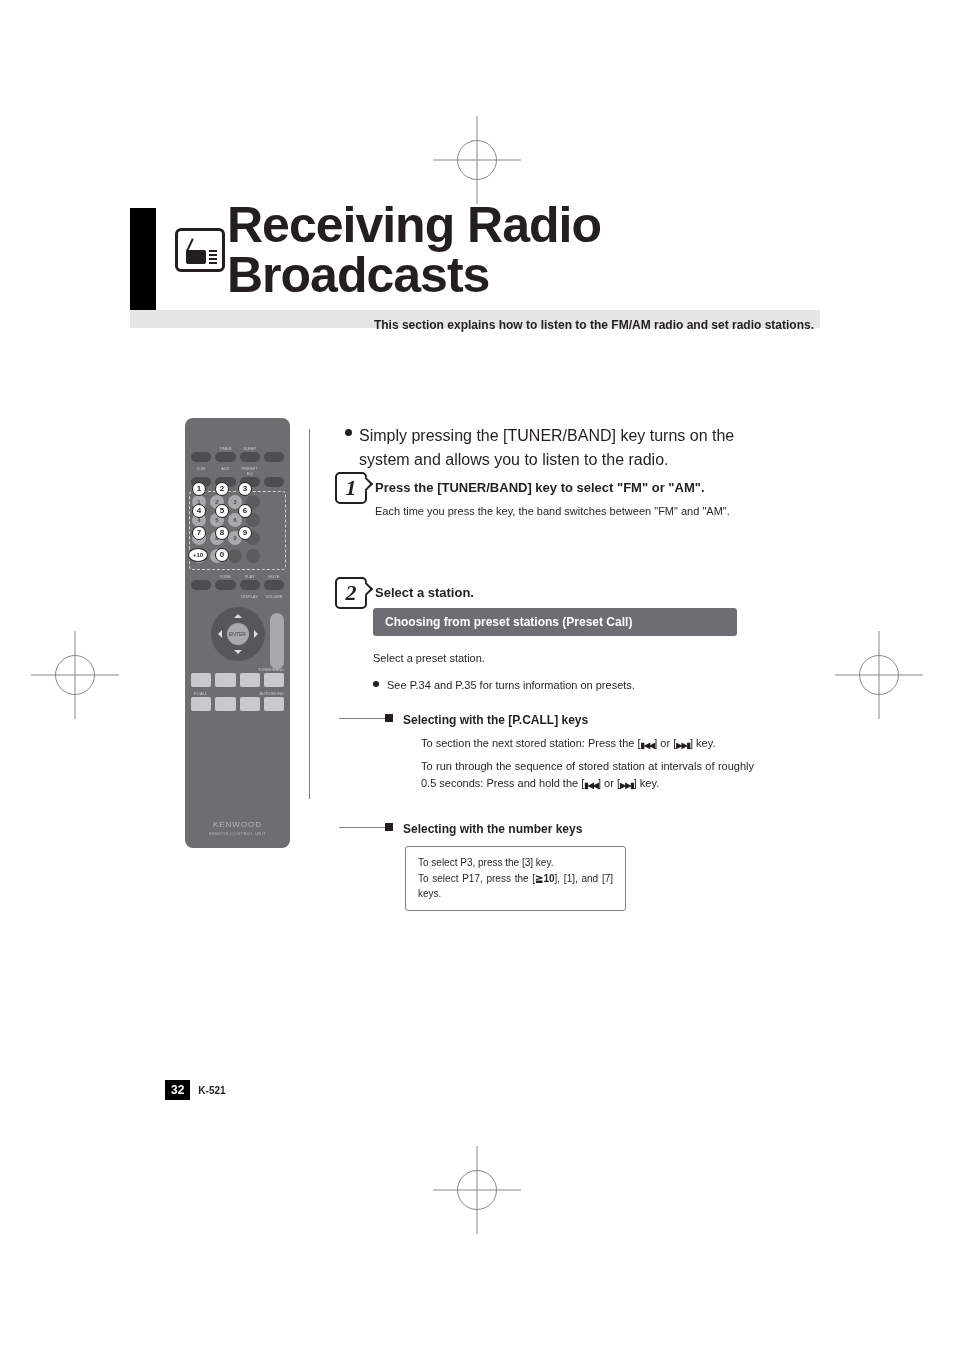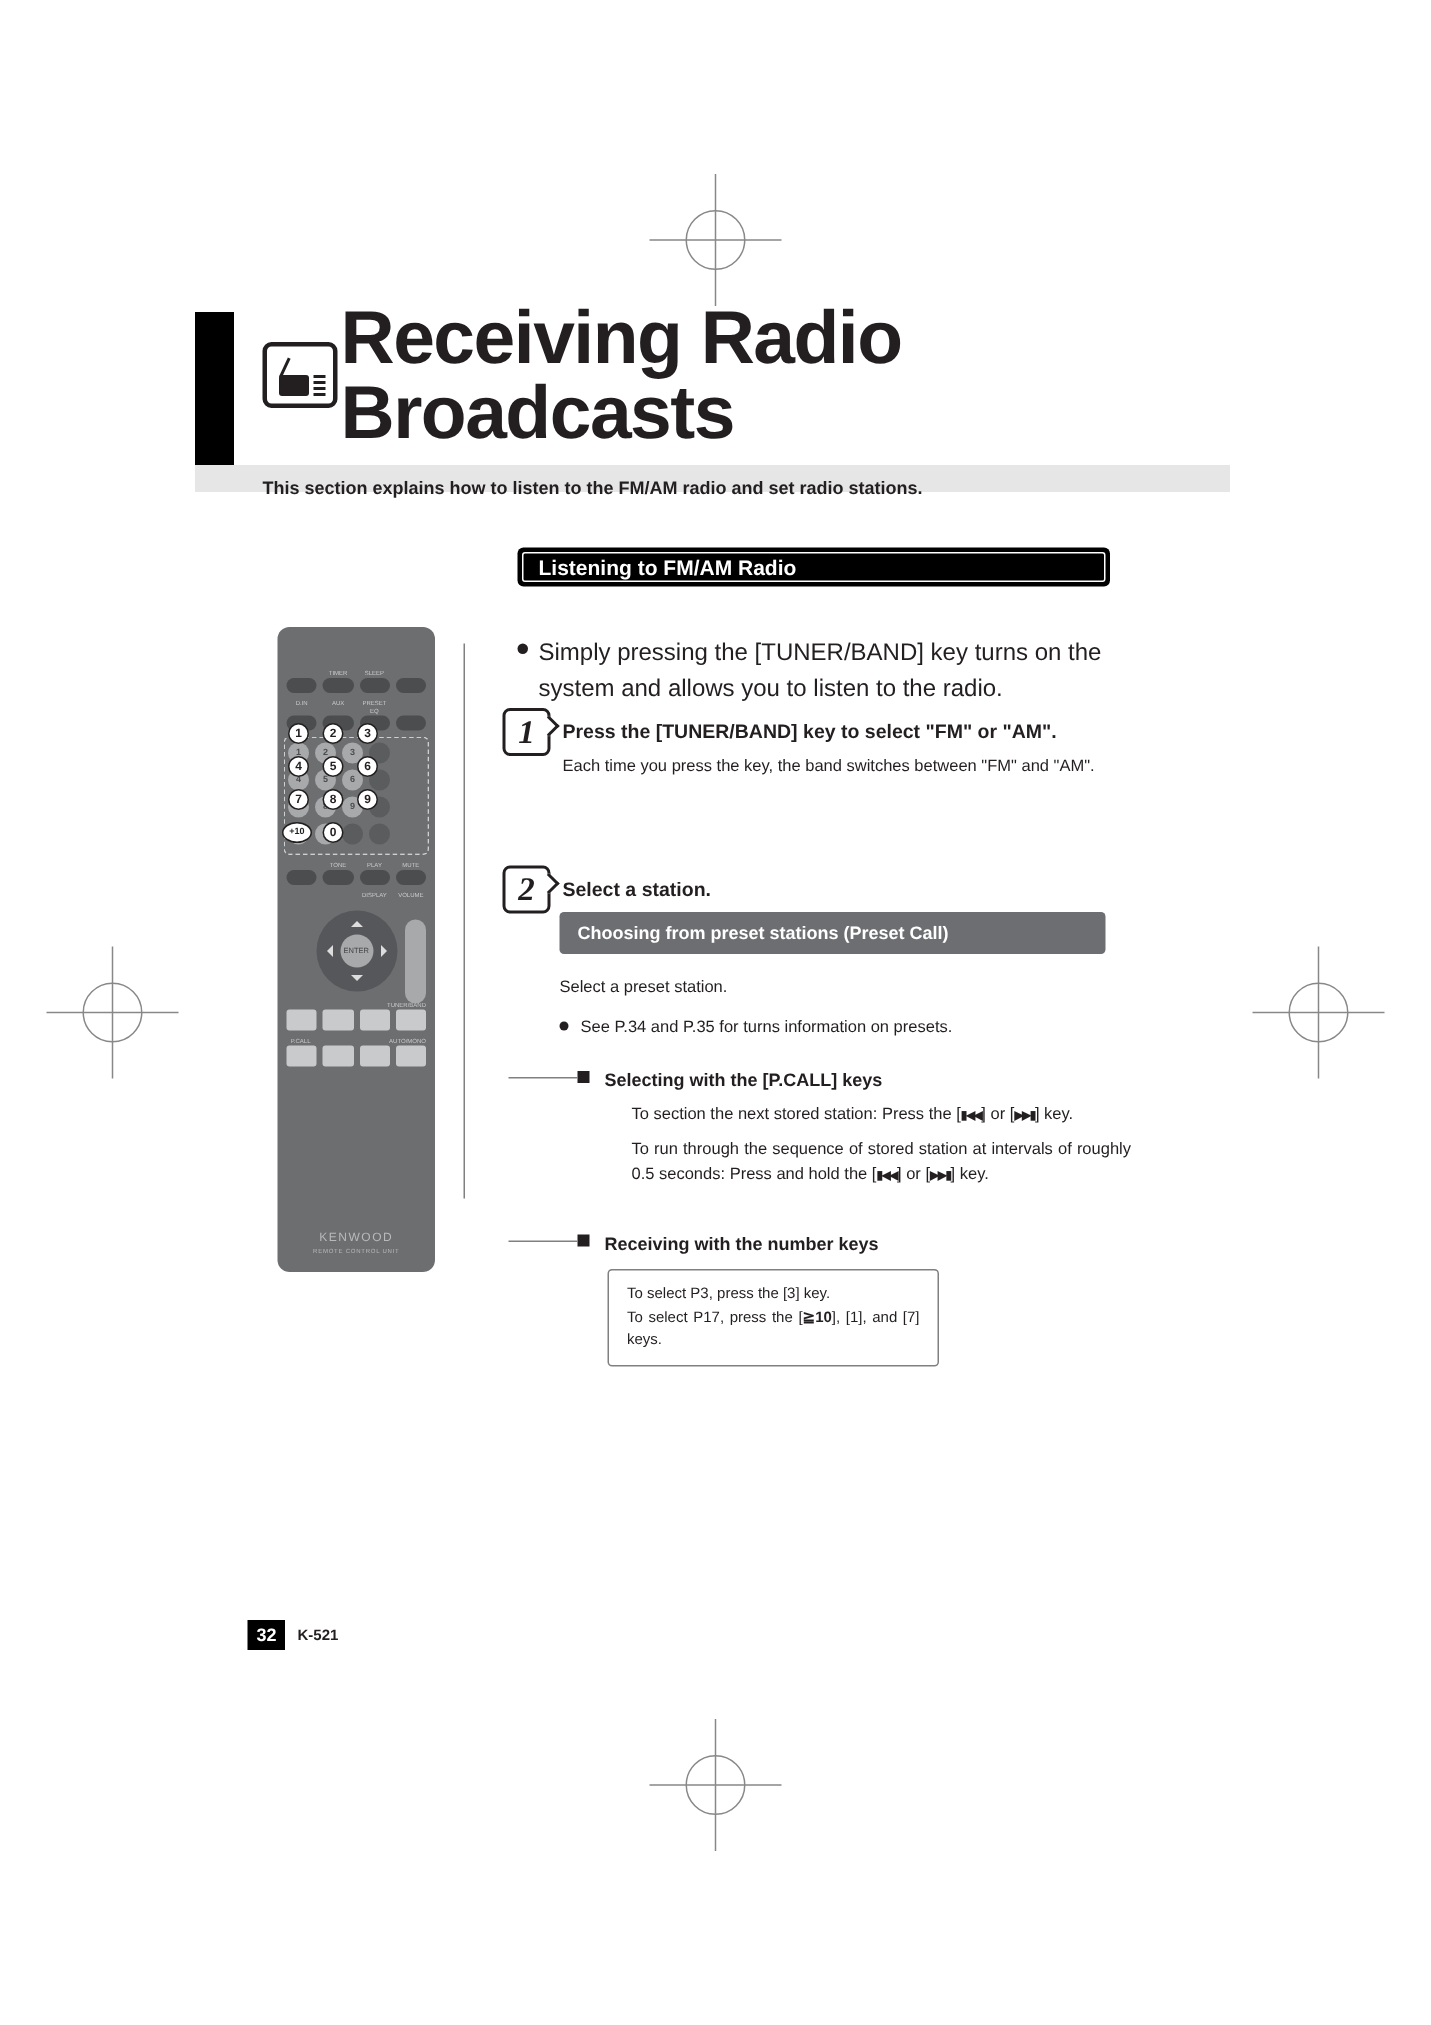--- a/index.html
+++ b/index.html
@@ -124,20 +124,21 @@
     font-weight: 700;
     letter-spacing: -1px;
     margin: 0;
     line-height: 1;
   }
   .intro {
     margin-top: 18px;
     font-size: 12px;
     font-weight: 700;
     color: #231f20;
+    text-align: right;
   }
 
   
   .section-bar {
     position: absolute;
     top: 365px;
     left: 345px;
     width: 395px;
     height: 26px;
     background: #000;
@@ -496,23 +497,20 @@
     <div class="title-row">
       <div class="radio-icon-box">
         <span class="speaker"></span>
         <span class="grille"></span>
       </div>
       <h1 class="page-title">Receiving Radio Broadcasts</h1>
     </div>
     <div class="intro">This section explains how to listen to the FM/AM radio and set radio stations.</div>
   </div>
 
-  <div class="section-bar">
-    <span>Listening to FM/AM Radio</span>
-  </div>
 
   <div class="lead-para">
     <div class="bullet-dot">Simply pressing the [TUNER/BAND] key turns on the system and allows you to listen to the radio.</div>
   </div>
 
   <div class="conn-v1"></div>
 
   <div class="step step1">
     <div class="step-num">1</div>
     <div class="step-head">Press the [TUNER/BAND] key to select "FM" or "AM".</div>
@@ -530,21 +528,21 @@
         <div class="small-bullet">See P.34 and P.35 for turns information on presets.</div>
 
         <div class="sq-item">Selecting with the [P.CALL] keys</div>
         <div class="sq-detail">
           <span>To section the next stored station: Press the [</span><b class="glyph-prev"></b><span>] or [</span><b class="glyph-next"></b><span>] key.</span>
         </div>
         <div class="sq-detail">
           <span>To run through the sequence of stored station at intervals of roughly 0.5 seconds: Press and hold the [</span><b class="glyph-prev"></b><span>] or [</span><b class="glyph-next"></b><span>] key.</span>
         </div>
 
-        <div class="sq-item" style="margin-top:28px;">Receiving with the number keys</div>
+        <div class="sq-item" style="margin-top:28px;">Selecting with the number keys</div>
         <div class="note-box">
           <div>To select P3, press the [3] key.</div>
           <div>
             <span>To select P17, press the [</span><b class="glyph-gte"></b><b>10</b><span>], [1], and [7] keys.</span>
           </div>
         </div>
       </div>
     </div>
   </div>
 

